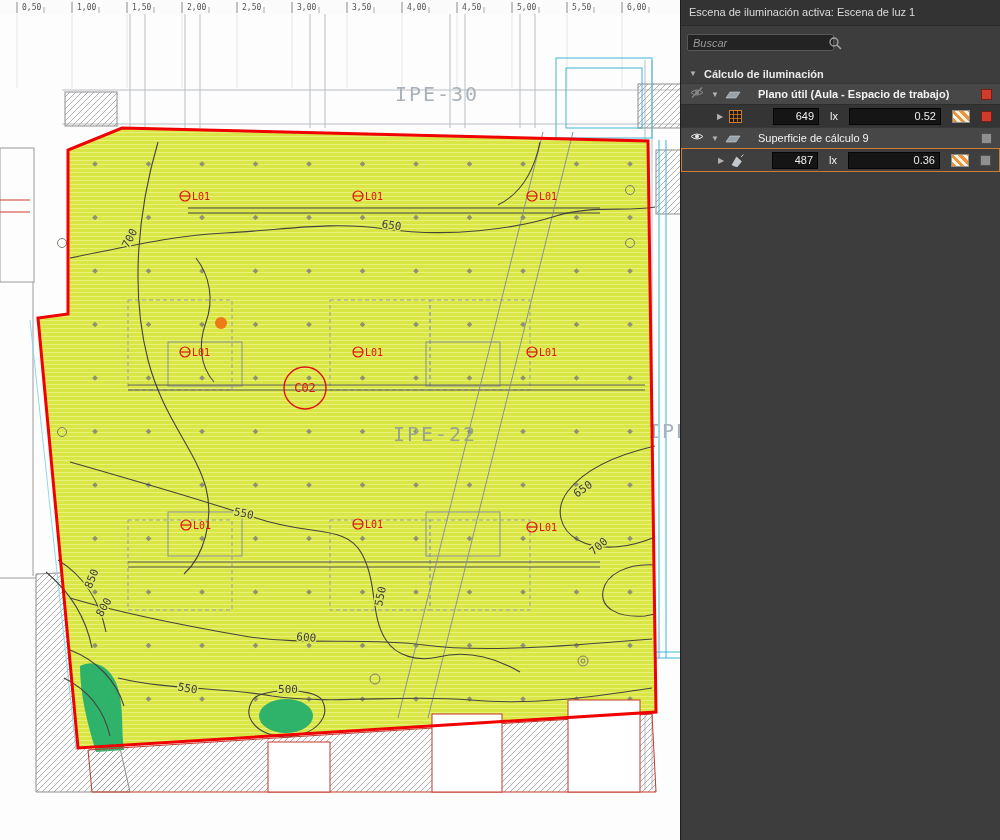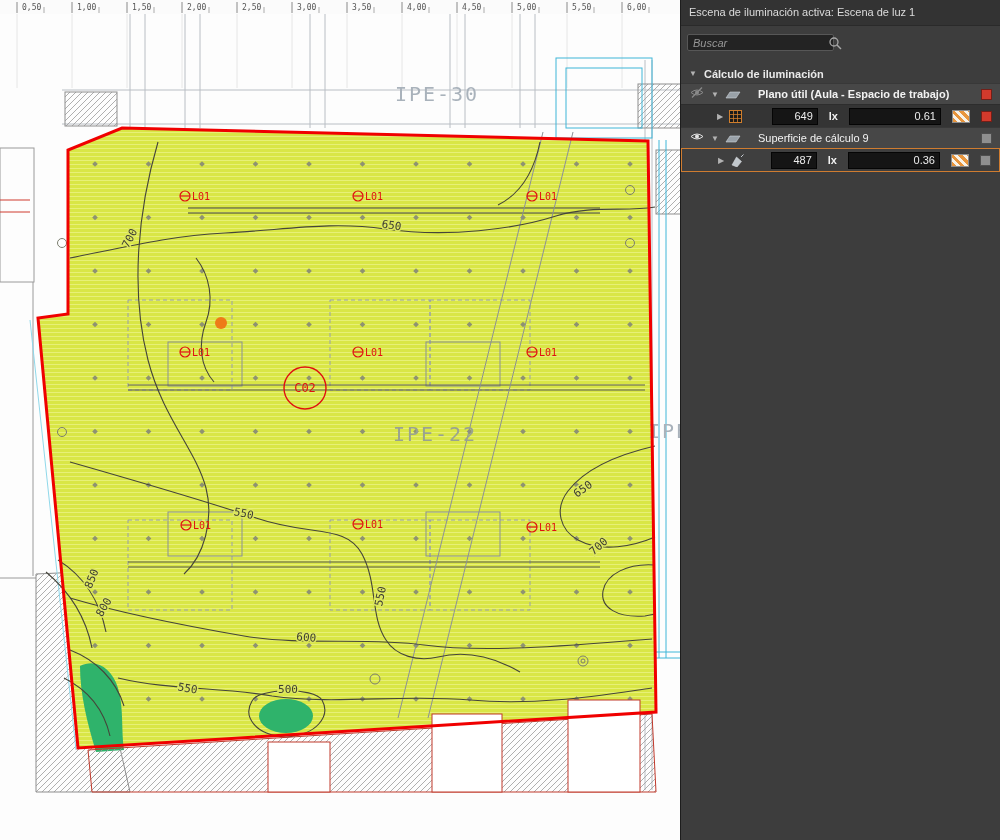--- a/index.html
+++ b/index.html
@@ -27,21 +27,21 @@
   .t-item .name.bold{font-weight:bold;}
   .t-val{height:22px;display:flex;align-items:center;gap:4px;background:#343434;
          border-top:1px solid #2d2d2d;padding-left:34px;position:relative;}
   .t-val.selected{height:24px;background:#3f3f3f;border:1px solid #cf7c30;box-sizing:border-box;}
   .vis{width:17px;text-align:center;flex:0 0 auto;}
   .right-cluster{position:absolute;right:8px;top:0;bottom:0;display:flex;align-items:center;gap:11px;}
   .vbox{background:#151515;border:1px solid #050505;color:#ececec;text-align:right;
         padding:0 4px;height:15px;line-height:15px;font-size:11px;}
   .vbox.val{width:36px;}
   .vbox.uni{width:82px;}
-  .unit{font-weight:bold;color:#f2f2f2;}
+  .unit{font-weight:normal;color:#f2f2f2;}
   .swatch{width:18px;height:13px;border:1px solid #8c8c8c;box-sizing:border-box;
         background:repeating-linear-gradient(45deg,#e8953c 0 3px,#f7f2e8 3px 6px);}
   .sq{width:11px;height:11px;border:1px solid rgba(0,0,0,.45);box-sizing:border-box;flex:0 0 auto;}
   .tree-rest{flex:1;}
 </style>
 </head>
 <body>
 
 <div id="app">
 
@@ -449,21 +449,21 @@
       <svg width="13" height="13" viewBox="0 0 13 13">
         <rect x="0.5" y="0.5" width="12" height="12" fill="#1b1b1b" stroke="#d07e2c"></rect>
         <line x1="4.5" y1="0.5" x2="4.5" y2="12.5" stroke="#d07e2c" stroke-width="0.8"></line>
         <line x1="8.5" y1="0.5" x2="8.5" y2="12.5" stroke="#d07e2c" stroke-width="0.8"></line>
         <line x1="0.5" y1="4.5" x2="12.5" y2="4.5" stroke="#d07e2c" stroke-width="0.8"></line>
         <line x1="0.5" y1="8.5" x2="12.5" y2="8.5" stroke="#d07e2c" stroke-width="0.8"></line>
       </svg>
       <div class="right-cluster">
         <div class="vbox val">649</div>
         <span class="unit">lx</span>
-        <div class="vbox uni">0.61</div>
+        <div class="vbox uni">0.52</div>
         <div class="swatch"></div>
         <div class="sq" style="background: rgb(210, 58, 44);"></div>
       </div>
     </div>
 
     <div class="t-item">
       <span class="vis">
         <svg width="14" height="12" viewBox="0 0 14 12">
           <path d="M1,5.5 Q7,0.5 13,5.5 Q7,10.5 1,5.5 Z" fill="none" stroke="#e2e2e2"></path>
           <circle cx="7" cy="5.5" r="2" fill="#e2e2e2"></circle>

